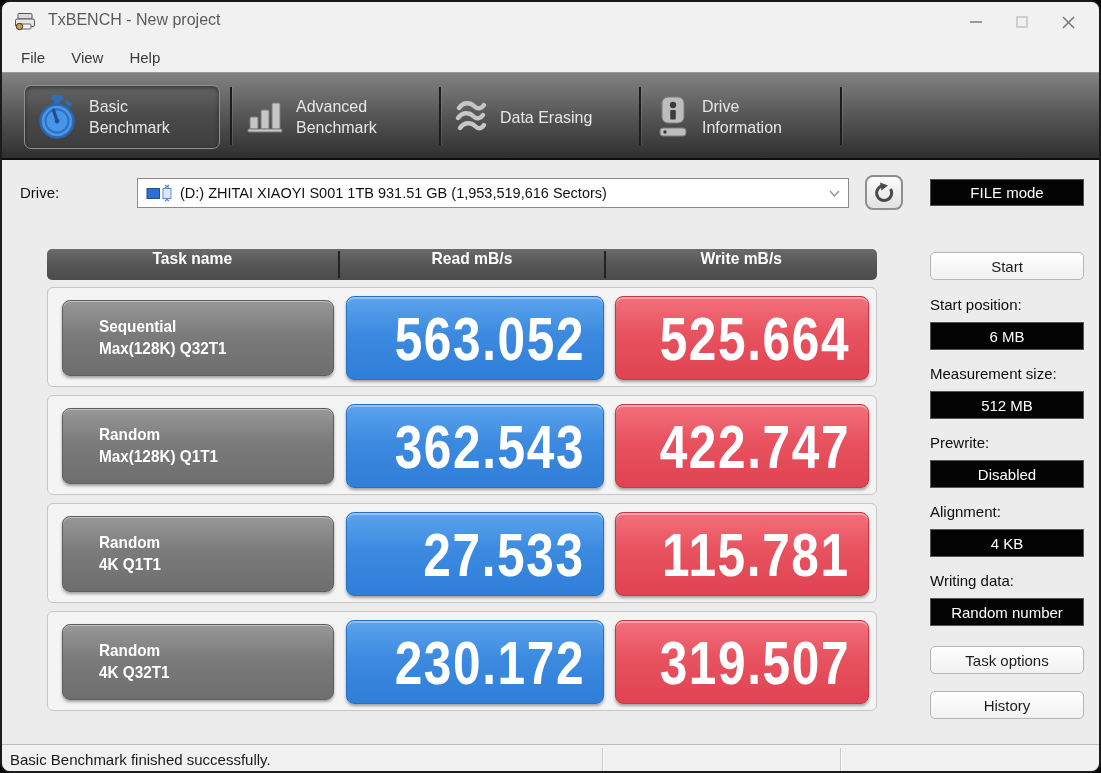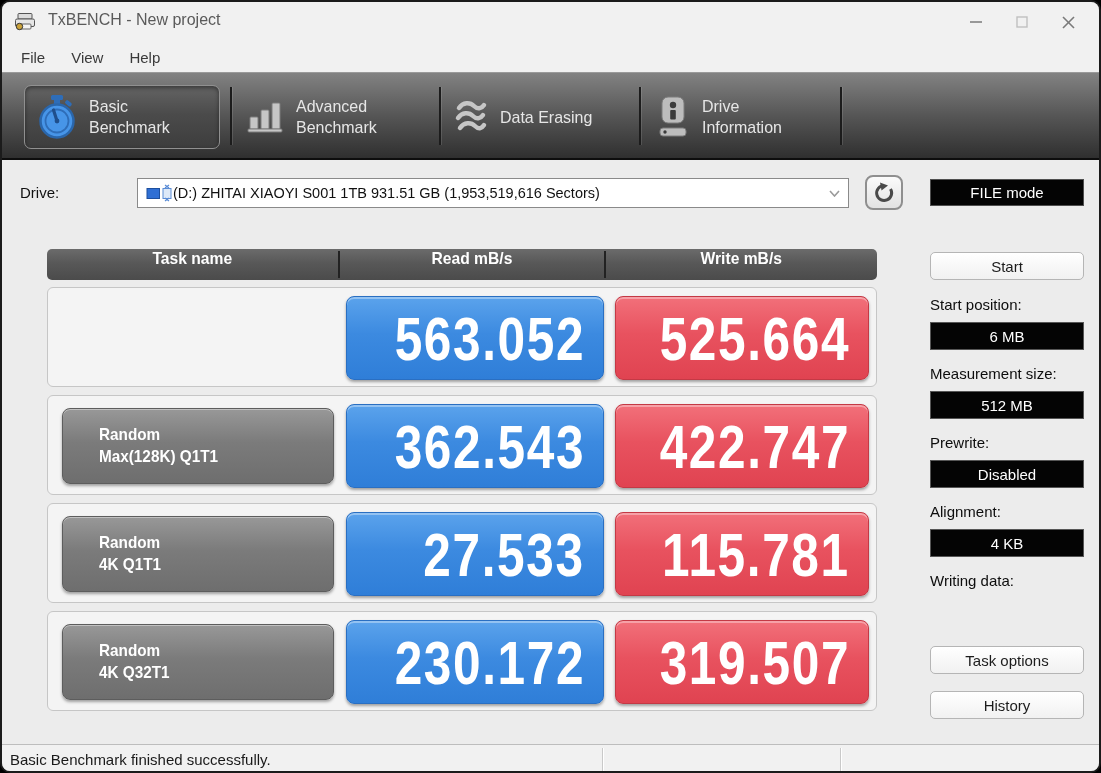--- a/index.html
+++ b/index.html
@@ -32,21 +32,21 @@
   }
   .tab-label{ transform:scaleX(.94); transform-origin:0 50%; white-space:nowrap; }
   .tb-sep{ position:absolute; top:14px; width:2px; height:58px; background:#1c1c1c; box-shadow:1px 0 0 rgba(255,255,255,.12); }
   .overflow-arrow{ position:absolute; left:849px; top:130px; width:0; height:0;
     border-left:11px solid transparent; border-right:11px solid transparent; border-top:15px solid #f0f0f0; }
   
   .content{ position:absolute; left:0; top:158px; width:100%; height:584px; background:#ececec; }
   .drive-label{ position:absolute; left:18px; top:24px; font-size:15px; color:#111; }
   .combo{
     position:absolute; left:135px; top:18px; width:712px; height:30px;
-    background:#fff; border:1px solid #8a8a8a; display:flex; align-items:center; padding:0 8px; 
+    background:#fff; border:1px solid #8a8a8a; display:flex; align-items:center; padding:0 8px; gap:7px;
   }
   .combo-text{ font-size:14.5px; color:#111; flex:1; white-space:nowrap; overflow:hidden; }
   .combo-chevron{ width:11px; height:7px; flex:0 0 auto; }
   .refresh-btn{
     position:absolute; left:863px; top:15px; width:38px; height:35px;
     background:linear-gradient(#fbfbfb,#e2e2e2); border:2px solid #8f8f8f; border-radius:8px;
     display:flex; align-items:center; justify-content:center;
   }
   .filemode{
     position:absolute; left:928px; top:19px; width:154px; height:27px;
@@ -241,20 +241,24 @@
       <div class="th" style="width:264px;">
           <span>Read mB/s</span>
         </div>
       <div class="th-sep"></div>
       <div class="th" style="flex:1;">
           <span>Write mB/s</span>
         </div>
     </div>
 
     <div class="trow" style="top:127px;">
+      <div class="task-btn">
+        <span>Sequential</span>
+          <span>Max(128K) Q32T1</span>
+      </div>
       <div class="val-box read-box">
           <span>563.052</span>
         </div>
       <div class="val-box write-box">
           <span>525.664</span>
         </div>
     </div>
 
     <div class="trow" style="top:235px;">
       <div class="task-btn">
@@ -303,20 +307,21 @@
     <span class="side-label" style="top:205px;">Measurement size:</span>
     <div class="side-box" style="top:231px;">512 MB</div>
 
     <span class="side-label" style="top:274px;">Prewrite:</span>
     <div class="side-box" style="top:300px;">Disabled</div>
 
     <span class="side-label" style="top:343px;">Alignment:</span>
     <div class="side-box" style="top:369px;">4 KB</div>
 
     <span class="side-label" style="top:412px;">Writing data:</span>
+    <div class="side-box" style="top:438px;">Random number</div>
 
     <div class="side-btn" style="top:486px;">Task options</div>
     <div class="side-btn" style="top:531px;">History</div>
   </div>
 
   <div class="statusbar">
     <span class="status-text">Basic Benchmark finished successfully.</span>
     <div class="sb-sep" style="left:600px;"></div>
     <div class="sb-sep" style="left:838px;"></div>
   </div>

